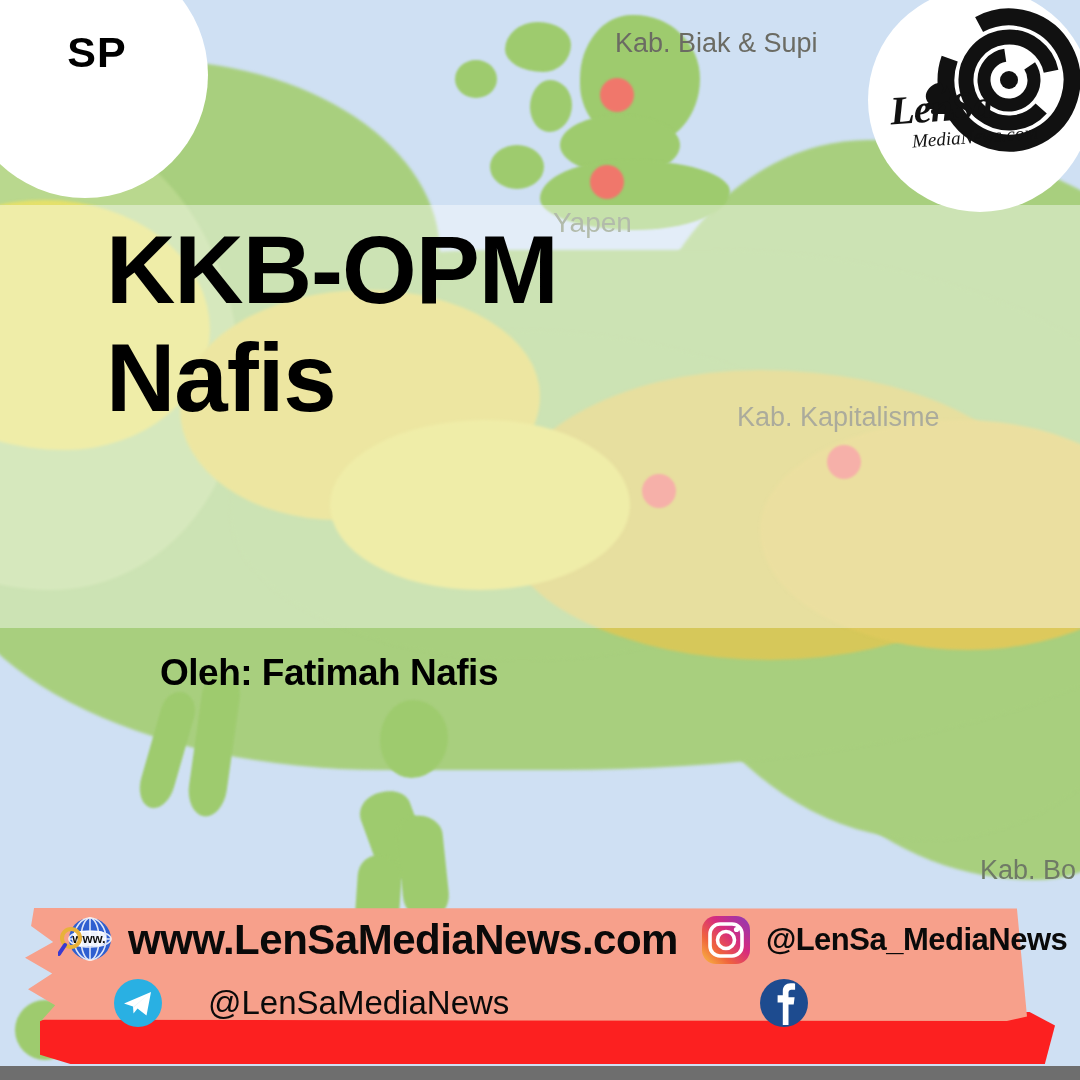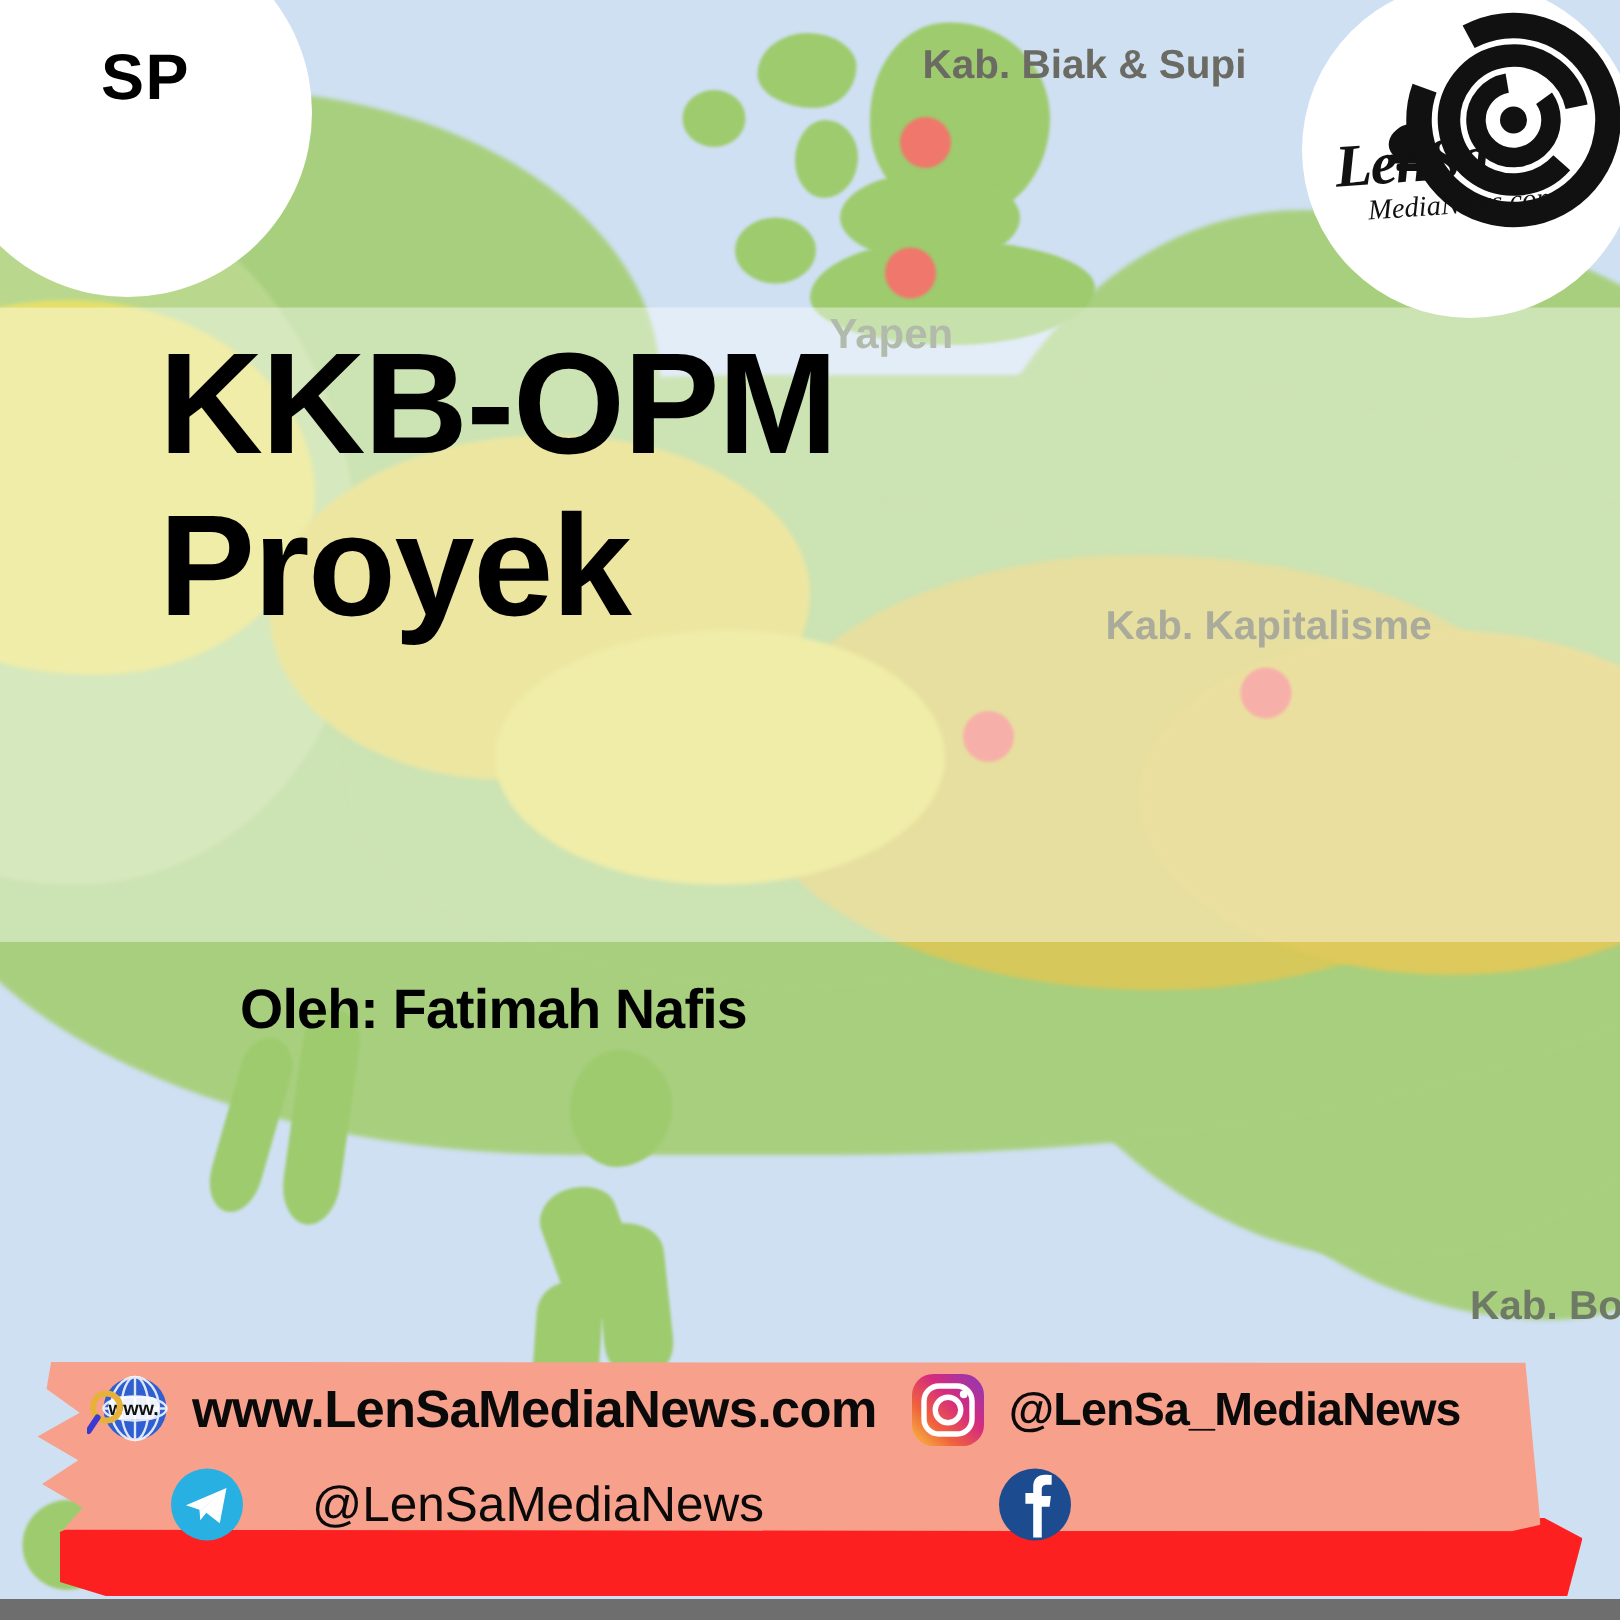--- a/index.html
+++ b/index.html
@@ -98,21 +98,21 @@
   .marker {
     position:absolute; border-radius:50%;
     background:#f0776b; filter:blur(1px);
   }
 
   
   .map-label {
     position:absolute;
     color:#6b6b63;
     font-family:"Liberation Sans", sans-serif;
-    font-weight:700;
+    font-weight:400;
     white-space:nowrap;
     filter:blur(0.5px);
   }
   .lbl-biak { left:615px; top:28px; font-size:27px; }
   .lbl-yapen { left:553px; top:207px; font-size:28px; color:#7b8a6e; }
   .lbl-jaya  { left:737px; top:402px; font-size:27px; color:#6f6f55; }
   .lbl-papua { left:862px; top:505px; font-size:62px; color:#64705a; letter-spacing:2px; font-weight:400; }
   .lbl-bo    { left:980px; top:855px; font-size:27px; color:#6f7a66; }
 
   
@@ -237,21 +237,21 @@
   .fcell.r1c0 { padding-left:90px;gap:44px; }
   .fcell.r1c1 { padding-left:80px; }
 
   .ficon { flex:0 0 auto; display:block; }
   .ftext {
     font-family:"Liberation Sans", sans-serif;
     font-weight:bold;
     color:#0a0a0a;
     white-space:nowrap;
   }
-  .ftext.t-web  { font-size:35px; letter-spacing:-0.5px; }
+  .ftext.t-web  { font-size:42px; letter-spacing:-0.5px; }
   .ftext.t-tg   { font-size:33px; font-weight:normal; letter-spacing:0px; }
   .ftext.t-ig   { font-size:31px; letter-spacing:-0.5px; }
   .ftext.t-fb   { font-size:33px; font-weight:normal; letter-spacing:0.5px; }
 
   
   .bottom-bar {
     position:absolute;
     left:0; bottom:0; width:1080px; height:14px;
     background:#6e6e6e;
   }
@@ -325,21 +325,21 @@
         <rect x="0" y="23" width="32" height="6" rx="2"></rect>
         <rect x="5" y="29" width="22" height="5" rx="2"></rect>
       </g>
     </svg>
     <div class="logo-word">LenSa</div>
     <div class="logo-sub">MediaNews.com</div>
   </div>
 
   <div class="headline">
     <span class="ln">KKB-OPM</span>
-    <span class="ln">Proyek</span>
+    <span class="ln">Nafis</span>
   </div>
 
   <div class="byline">Oleh: Fatimah Nafis</div>
 
   <div class="footer-red-tab"></div>
   <div class="footer-red"></div>
   <div class="footer-salmon"></div>
 
   <div class="footer-grid">
 

